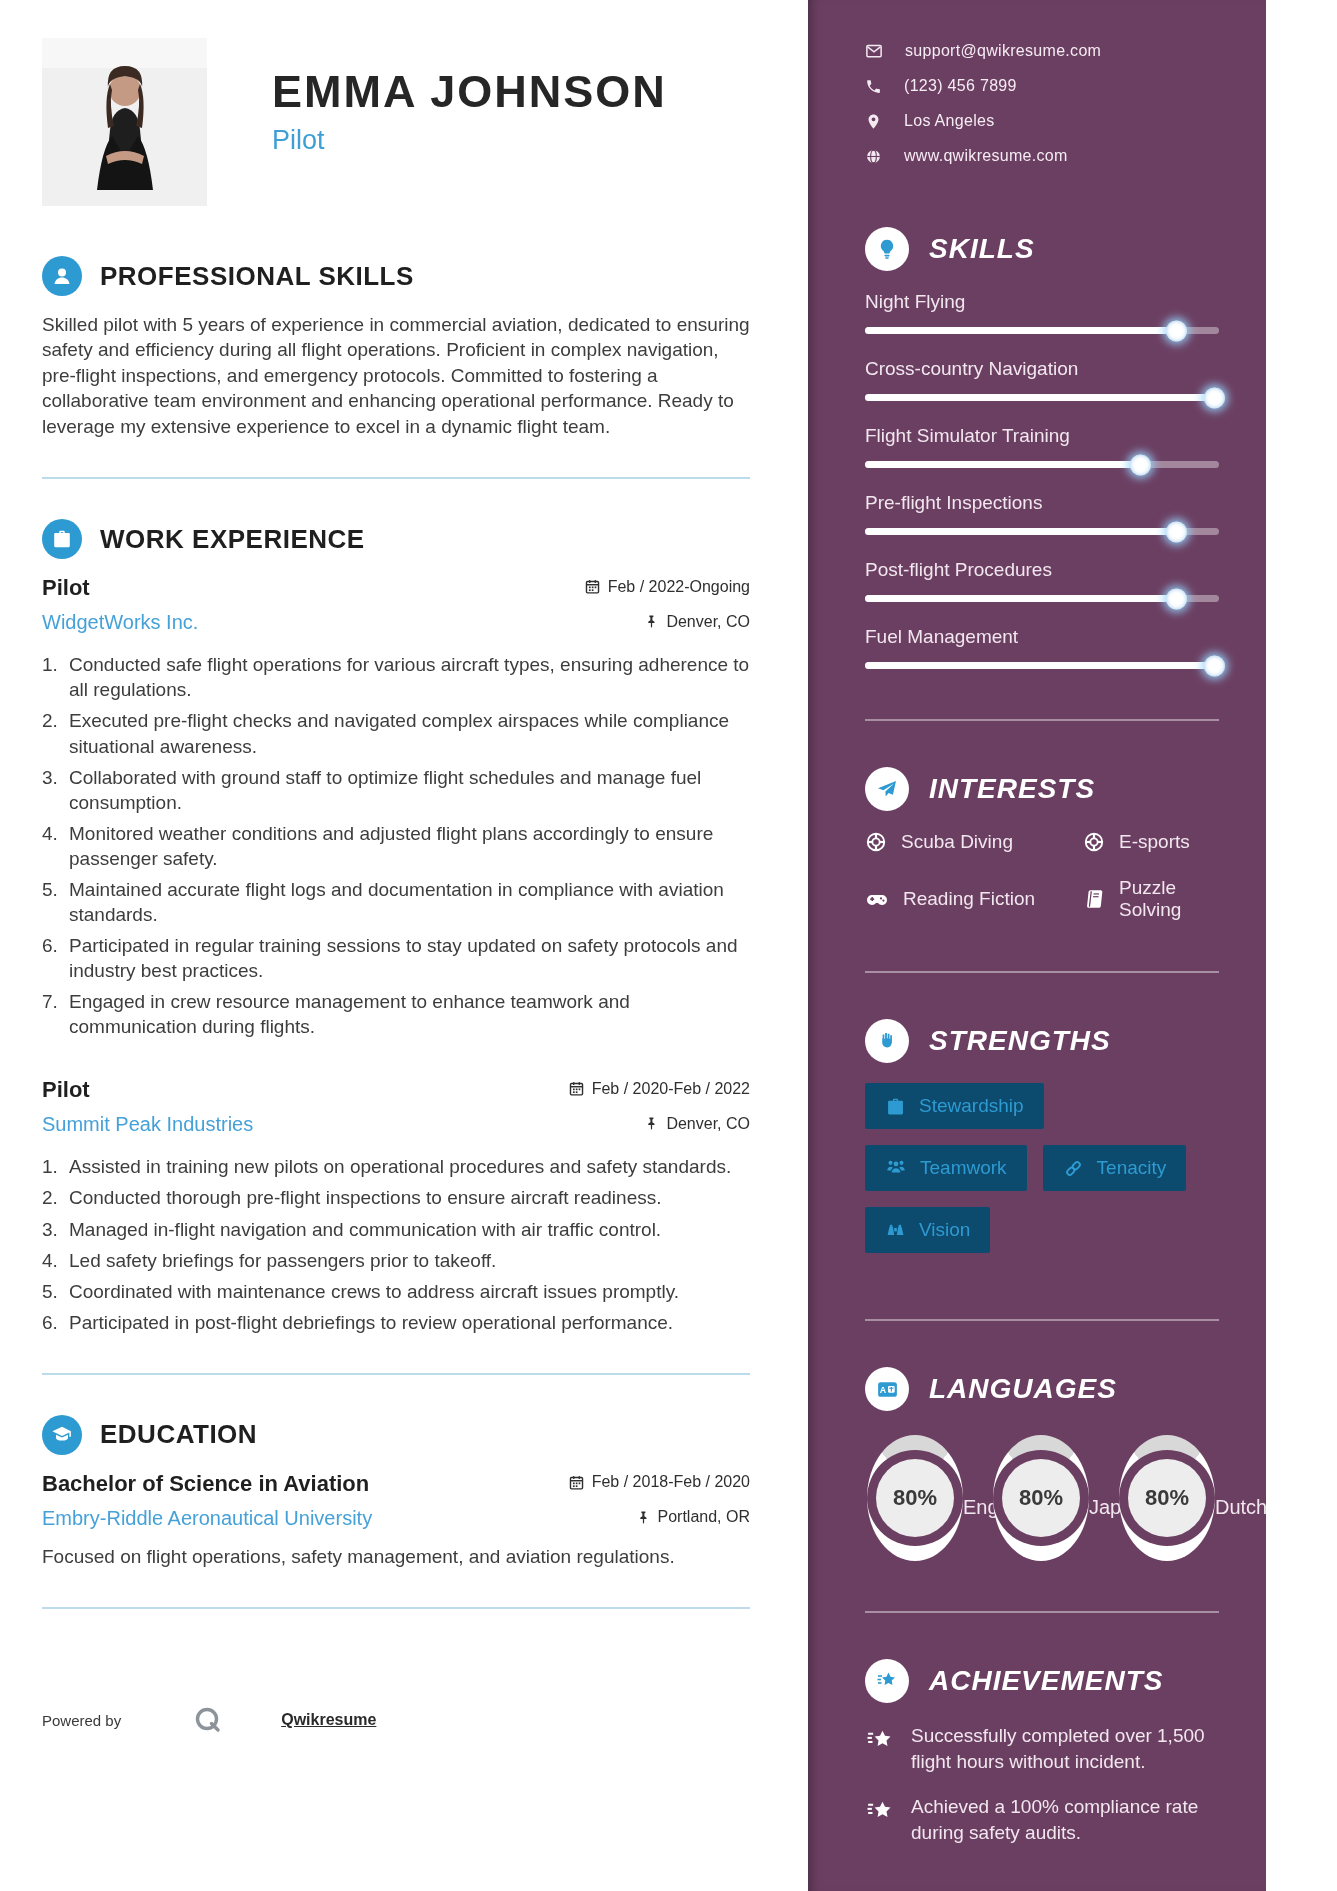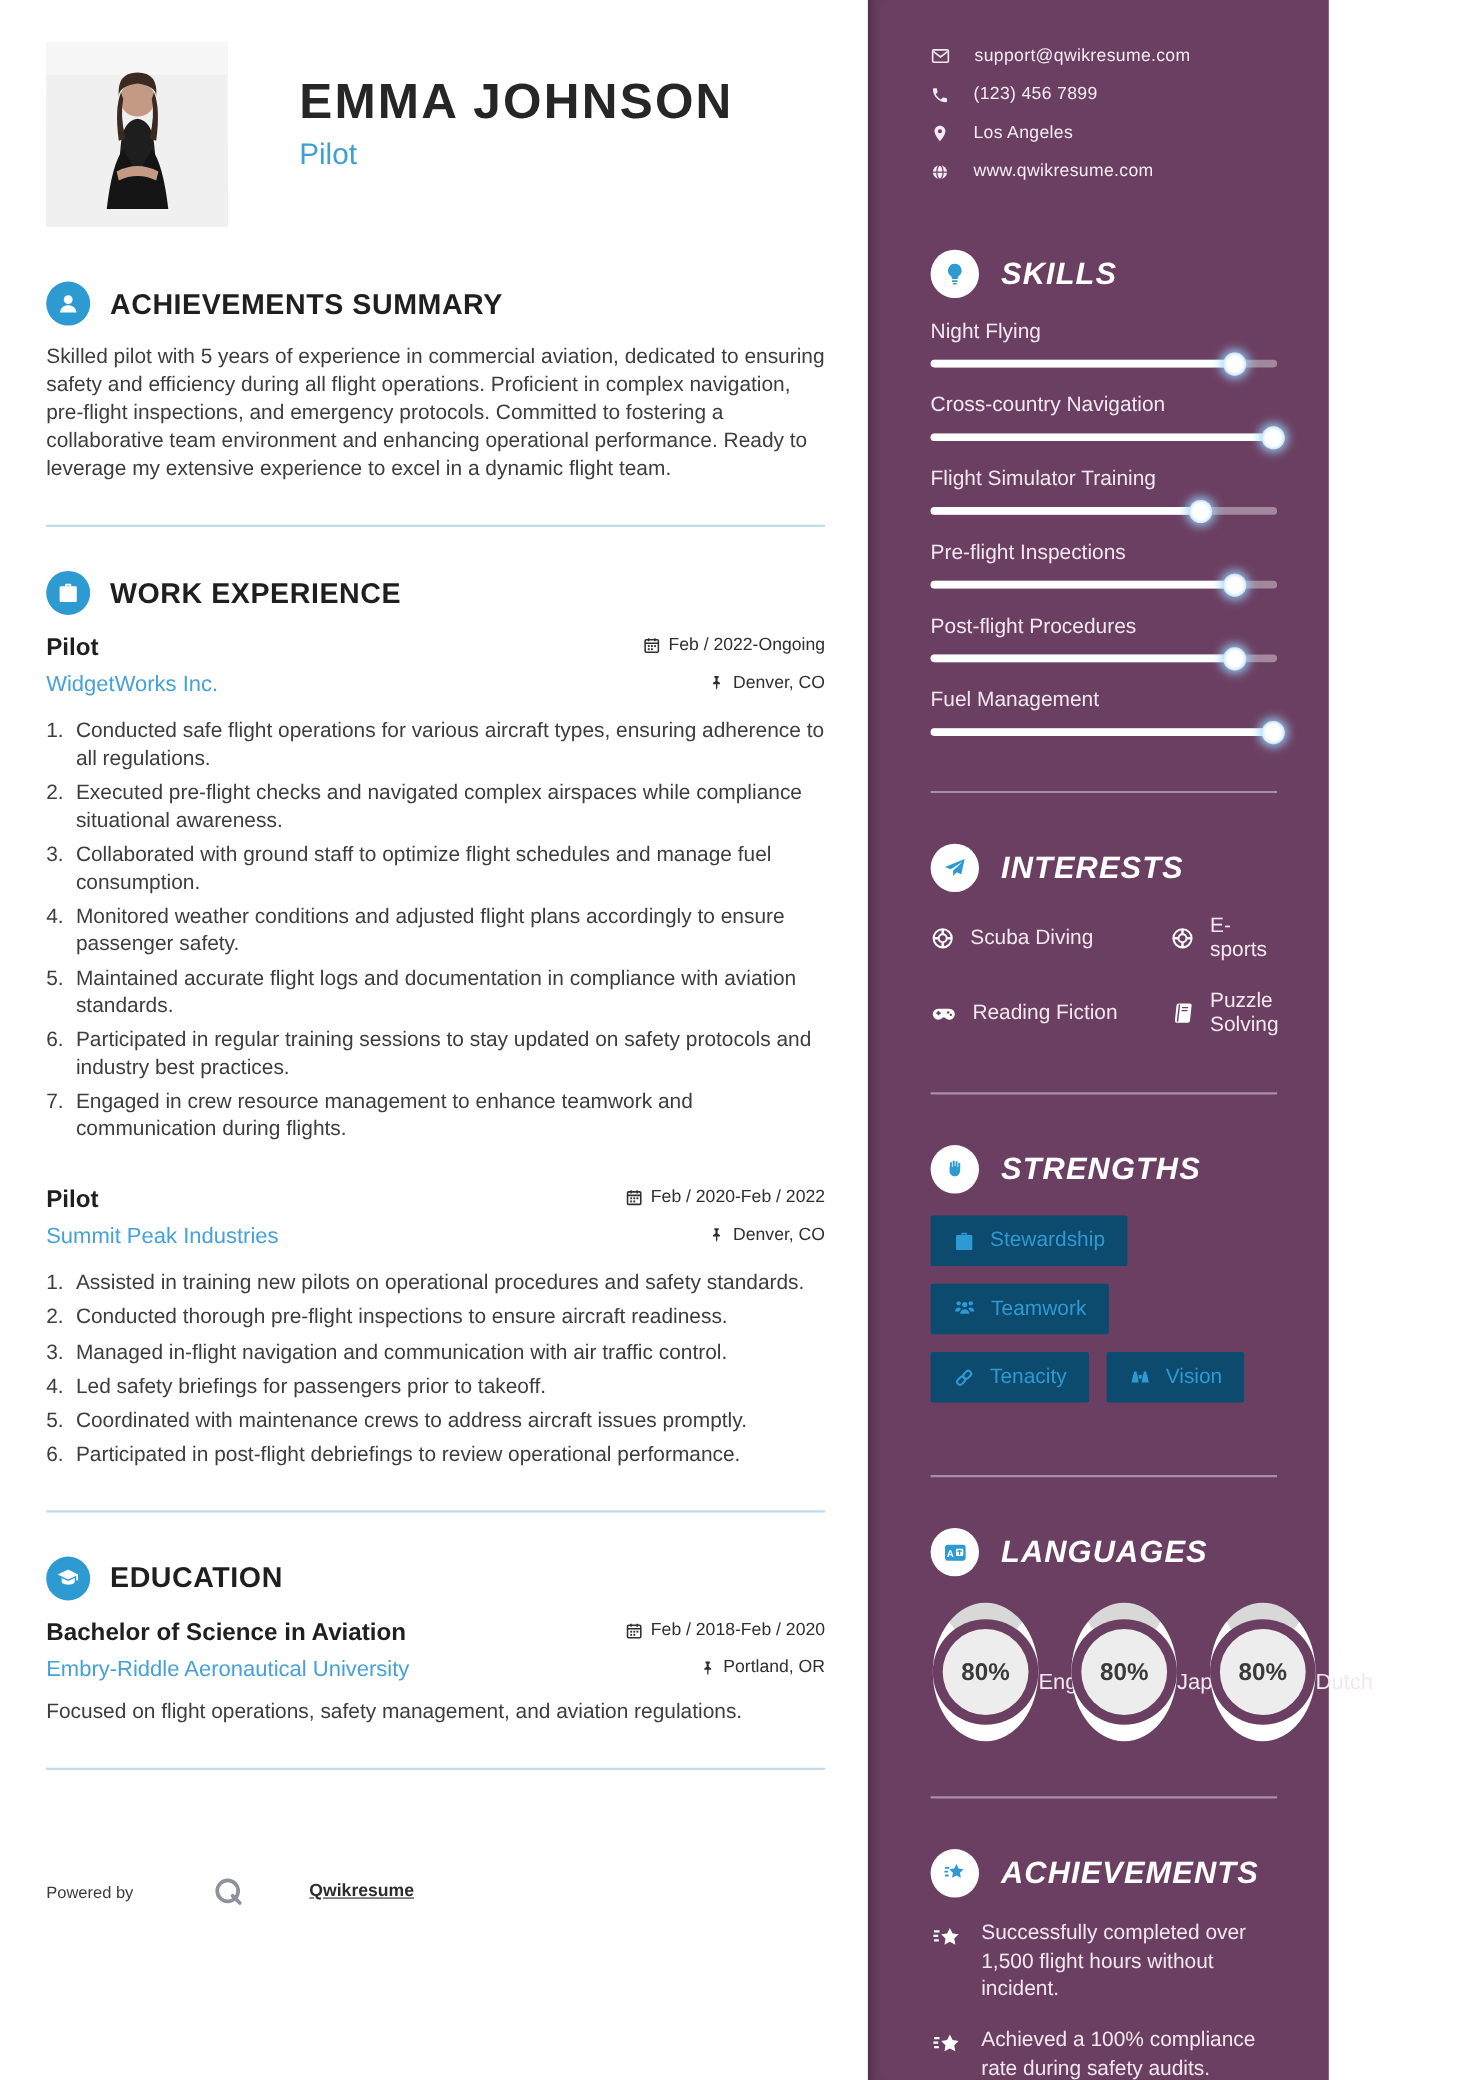--- a/index.html
+++ b/index.html
@@ -35,21 +35,21 @@
   .bullets li::before { content:counter(li)"."; position:absolute; left:0; top:0; color:#3d3d3d; }
 
   .edu-desc { margin-top:14px; }
 
   .powered { display:flex; align-items:center; margin-top:96px;gap:44px; }
   .powered-label { font-size:15px; color:#3a3a3a; }
   .q-logo { margin:0 14px 0 28px; display:flex; }
   .brand-link { font-size:16px; font-weight:700; color:#2b2b2b; text-decoration:underline; cursor:pointer; }
 
   
-  .sidebar { position:absolute; left:789px; top:0; width:419px; height:1891px; background:#6b3f62; padding:42px 47px 0 57px; box-shadow:inset 10px 0 12px -8px rgba(0,0,0,.35); }
+  .sidebar { position:absolute; left:808px; top:0; width:458px; height:1891px; background:#6b3f62; padding:42px 47px 0 57px; box-shadow:inset 10px 0 12px -8px rgba(0,0,0,.35); }
 
   .contact { list-style:none; margin-bottom:62px; }
   .contact li { display:flex; align-items:center; margin-bottom:17px; }
   .contact li svg { flex:0 0 auto; margin-right:22px; }
   .contact-text { font-size:16px; color:#f6ecf3; letter-spacing:.3px; }
 
   .s-head { display:flex; align-items:center; margin-bottom:20px; }
   .white-circle { width:44px; height:44px; border-radius:50%; background:#ffffff; display:flex; align-items:center; justify-content:center; flex:0 0 auto; }
   .s-head h2 { font-size:28px; font-weight:800; color:#ffffff; letter-spacing:1px; margin-left:20px;font-style:italic; }
 
@@ -110,21 +110,21 @@
     </header>
 
     <section>
       <div class="sec-head">
         <span class="blue-circle">
           <svg width="24" height="24" viewBox="0 0 24 24">
               <circle cx="12" cy="8.4" r="4" fill="#ffffff"></circle>
               <path d="M4.5 20c.6-4.4 3.7-6.6 7.5-6.6s6.9 2.2 7.5 6.6Z" fill="#ffffff"></path>
             </svg>
         </span>
-        <h2>ACHIEVEMENTS SUMMARY</h2>
+        <h2>PROFESSIONAL SKILLS</h2>
       </div>
       <p class="l-body">Skilled pilot with 5 years of experience in commercial aviation, dedicated to ensuring safety and efficiency during all flight operations. Proficient in complex navigation, pre-flight inspections, and emergency protocols. Committed to fostering a collaborative team environment and enhancing operational performance. Ready to leverage my extensive experience to excel in a dynamic flight team.</p>
     </section>
 
     <hr class="l-div">
 
     <section>
       <div class="sec-head">
         <span class="blue-circle">
           <svg width="22" height="22" viewBox="0 0 24 24">

